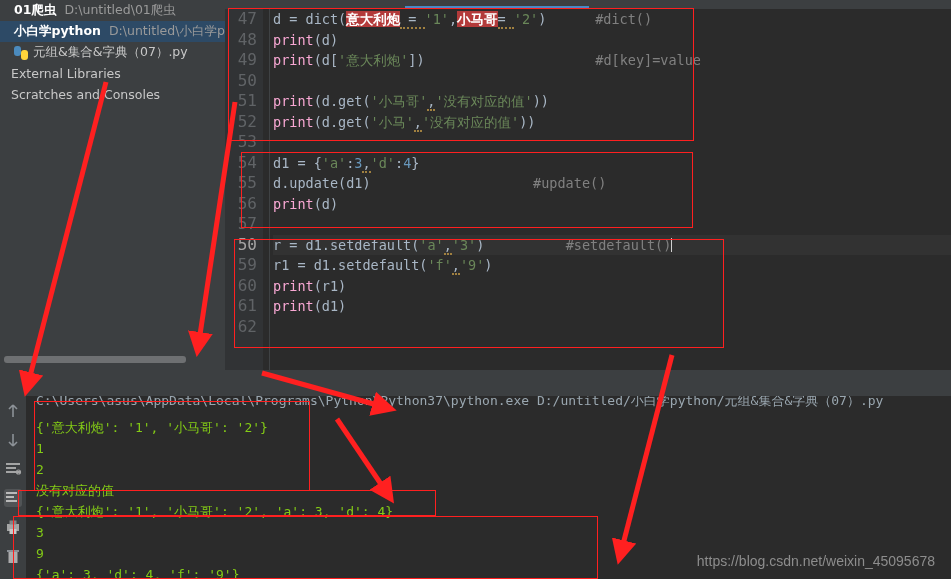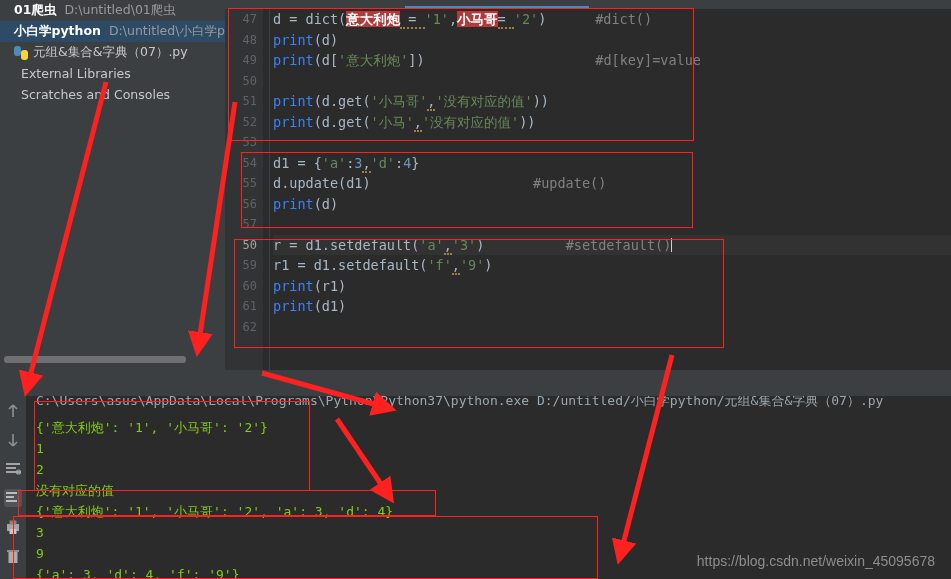--- a/index.html
+++ b/index.html
@@ -17,21 +17,21 @@
     background: #3c3f41; overflow: hidden;
   }
   .tree-row {
     height: 21px; display: flex; align-items: center;
     padding-left: 14px; font-size: 12.5px; color: #bbbbbb;
     white-space: nowrap;
   }
   .tree-row.sel { background: #2d4a66; }
   .tree-name { font-weight: bold; color: #ffffff; }
   .tree-path { color: #9a9a9a; margin-left: 8px; font-weight: normal; }
-  .tree-row.plain { color: #c8c8c8; font-weight: normal; padding-left: 21px; }
+  .tree-row.plain { color: #c8c8c8; font-weight: normal; padding-left: 11px; }
   .py-icon {
     display: inline-block; width: 14px; height: 14px; margin-right: 5px;
     position: relative; flex: 0 0 auto;
   }
   .py-icon::before, .py-icon::after {
     content: ""; position: absolute; width: 7px; height: 10px; border-radius: 3px;
   }
   .py-icon::before { background: #4B8BBE; left: 0; top: 0; }
   .py-icon::after  { background: #FFD43B; right: 0; bottom: 0; }
   .tree-file-label { color: #c8c8c8; font-size: 12.5px; }
@@ -58,35 +58,35 @@
   .editor-tabmark {
     position: absolute; left: 180px; top: 6px; width: 184px; height: 3px;
     background: #4a88c7;
   }
   .gutter {
     position: absolute; left: 0; top: 9px; width: 38px; height: 361px;
     background: #313335;
   }
   .gutter-line {
     height: 20.5px; text-align: right; padding-right: 6px;
-    font-family: "DejaVu Sans Mono", monospace; font-size: 12px;
+    font-family: "DejaVu Sans Mono", monospace; font-size: 16px;
     color: #606366; line-height: 20.5px;
   }
   .gutter-line.cur { color: #a4a3a3; }
   .gutter-sep {
     position: absolute; left: 44px; top: 9px; width: 1px; height: 361px;
     background: #3f4244;
   }
   .code {
     position: absolute; left: 48px; top: 9px; width: 678px; height: 361px;
     font-family: "DejaVu Sans Mono", monospace; font-size: 13.5px;
   }
   .cl { height: 20.5px; line-height: 20.5px; white-space: pre; color: #a9b7c6; }
   .cl.hl { background: #323232; }
-  .kw  { color: #3b82f6; }
+  .kw  { color: #f9a8d4; }
   .str { color: #6a8759; }
   .num { color: #6897bb; }
   .cmt { color: #808080; }
   .err { background: #b33a3a; color: #ffffff; font-weight: bold; }
   .wavy { border-bottom: 2px dotted #a08040; }
   .caret {
     display: inline-block; width: 1px; height: 14px; background: #d0d0d0;
     vertical-align: -2px;
   }
 

